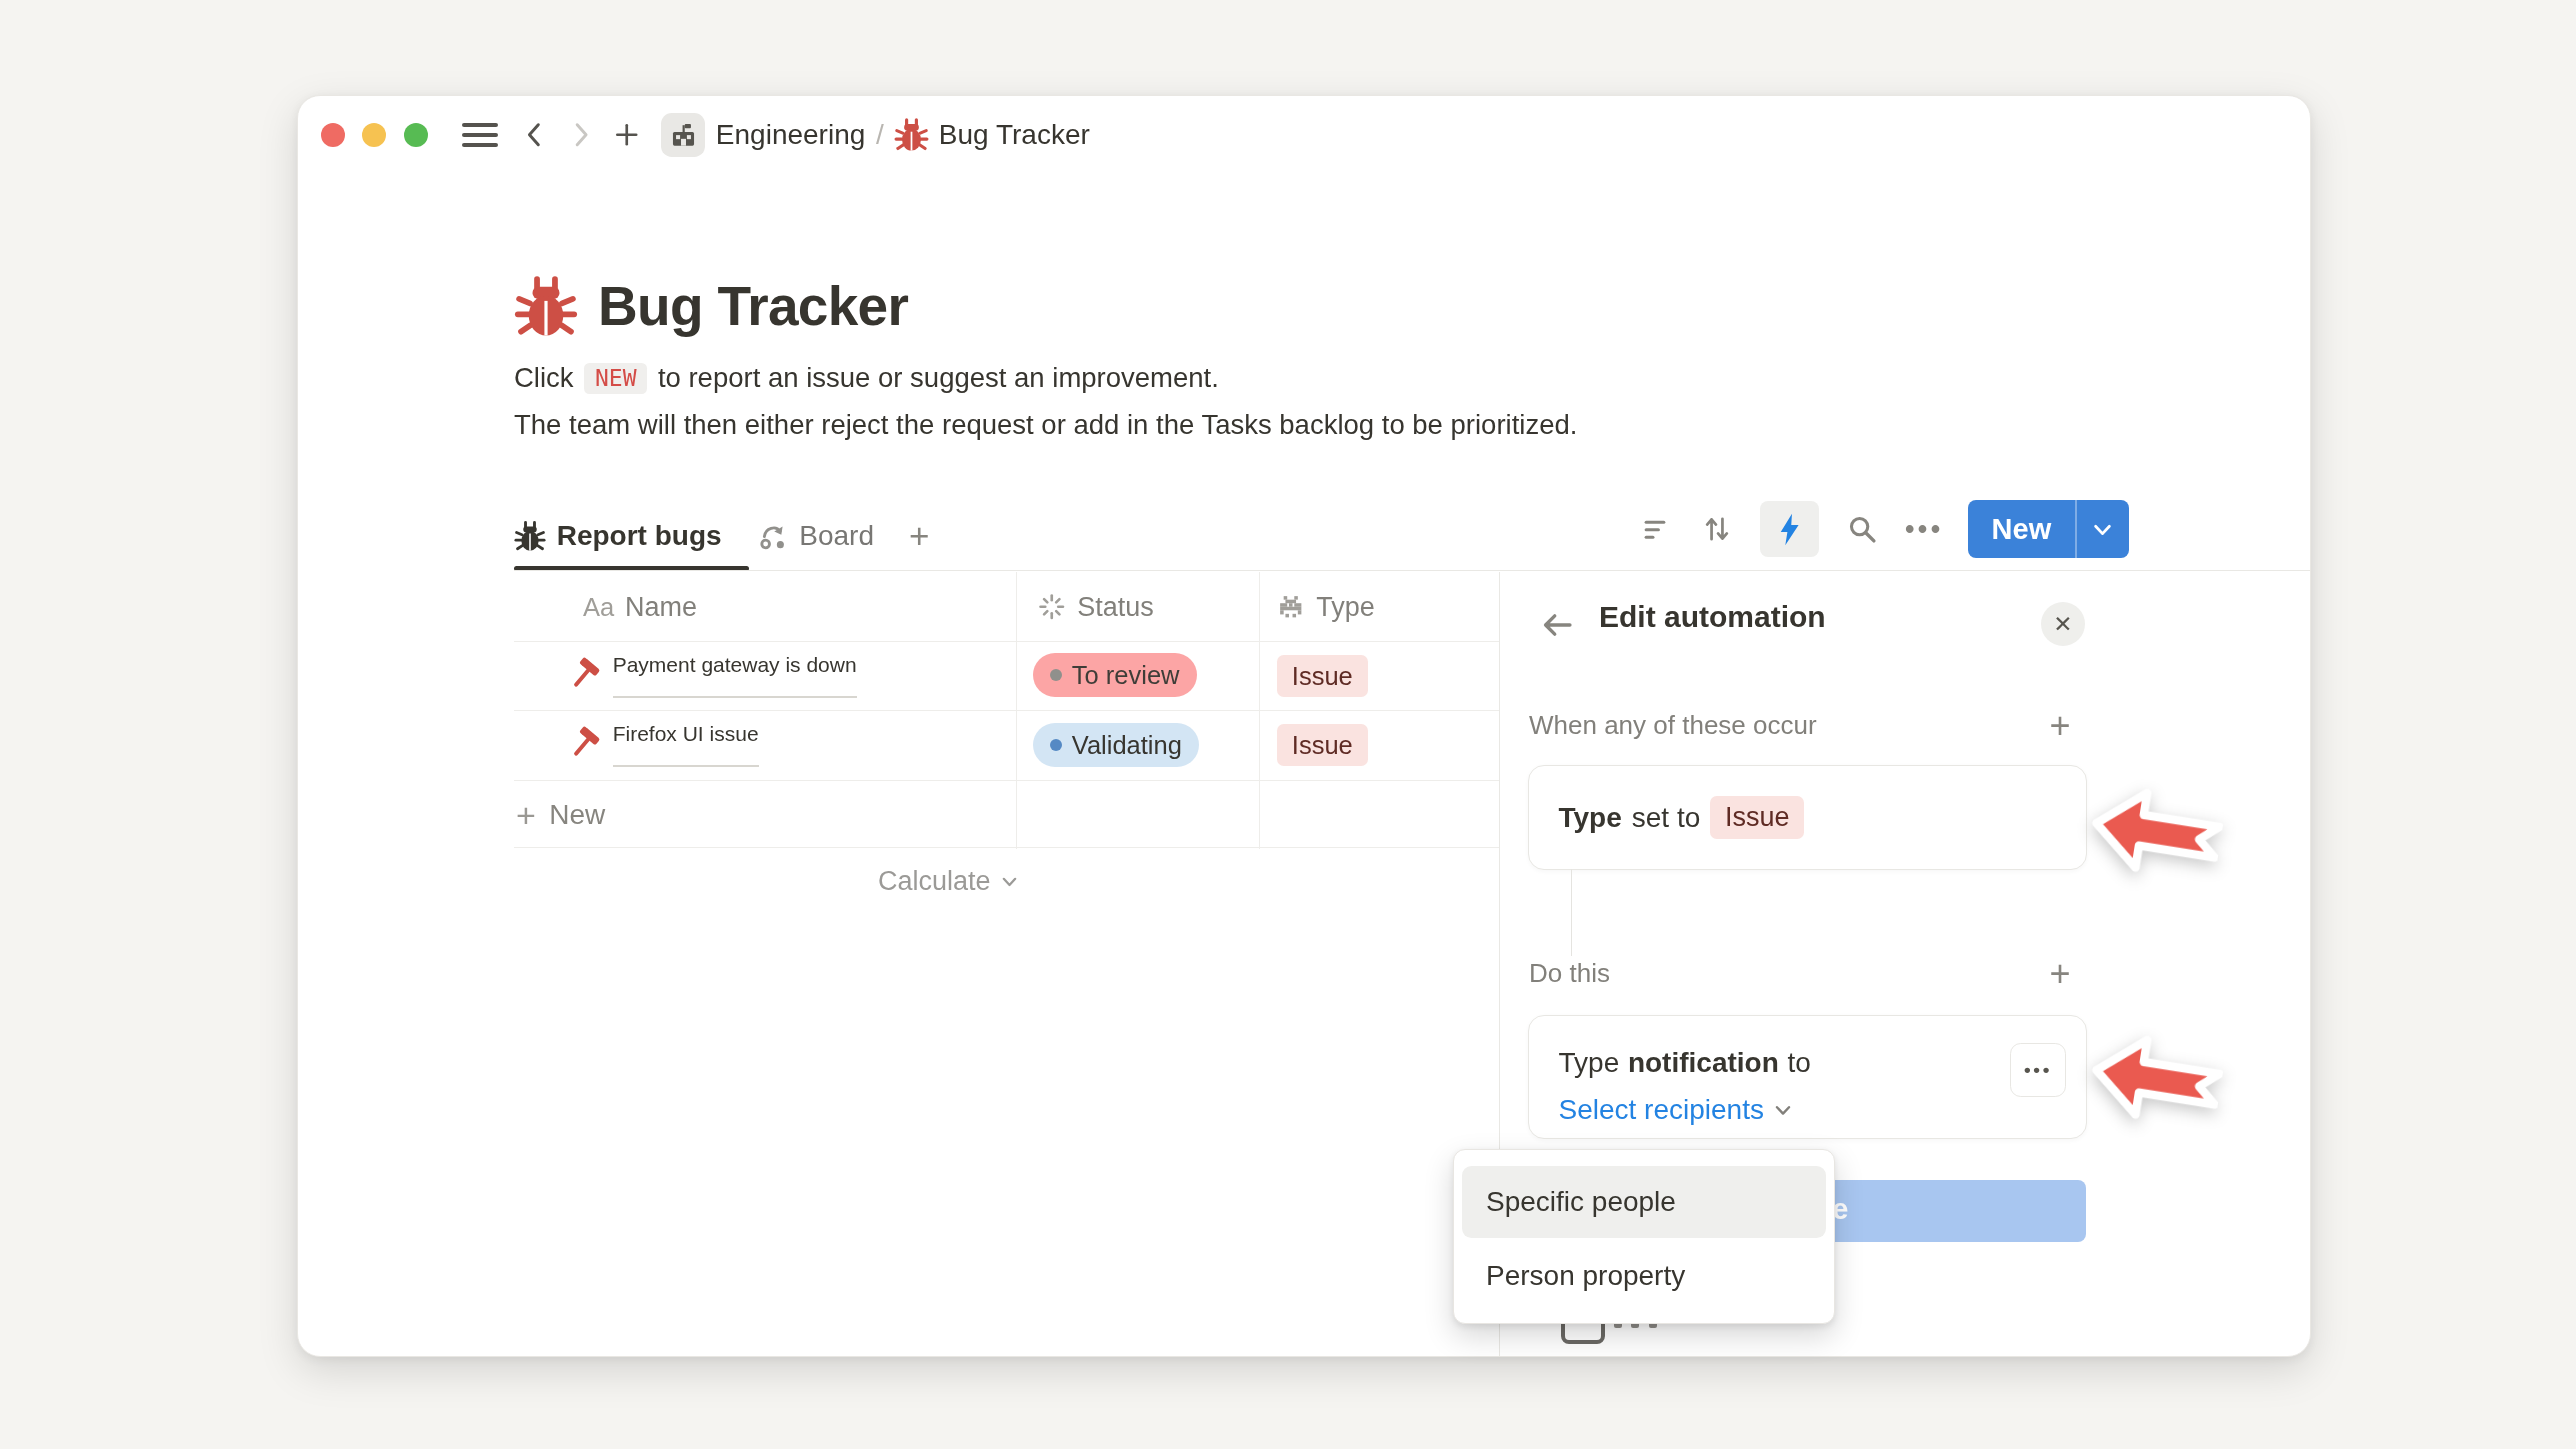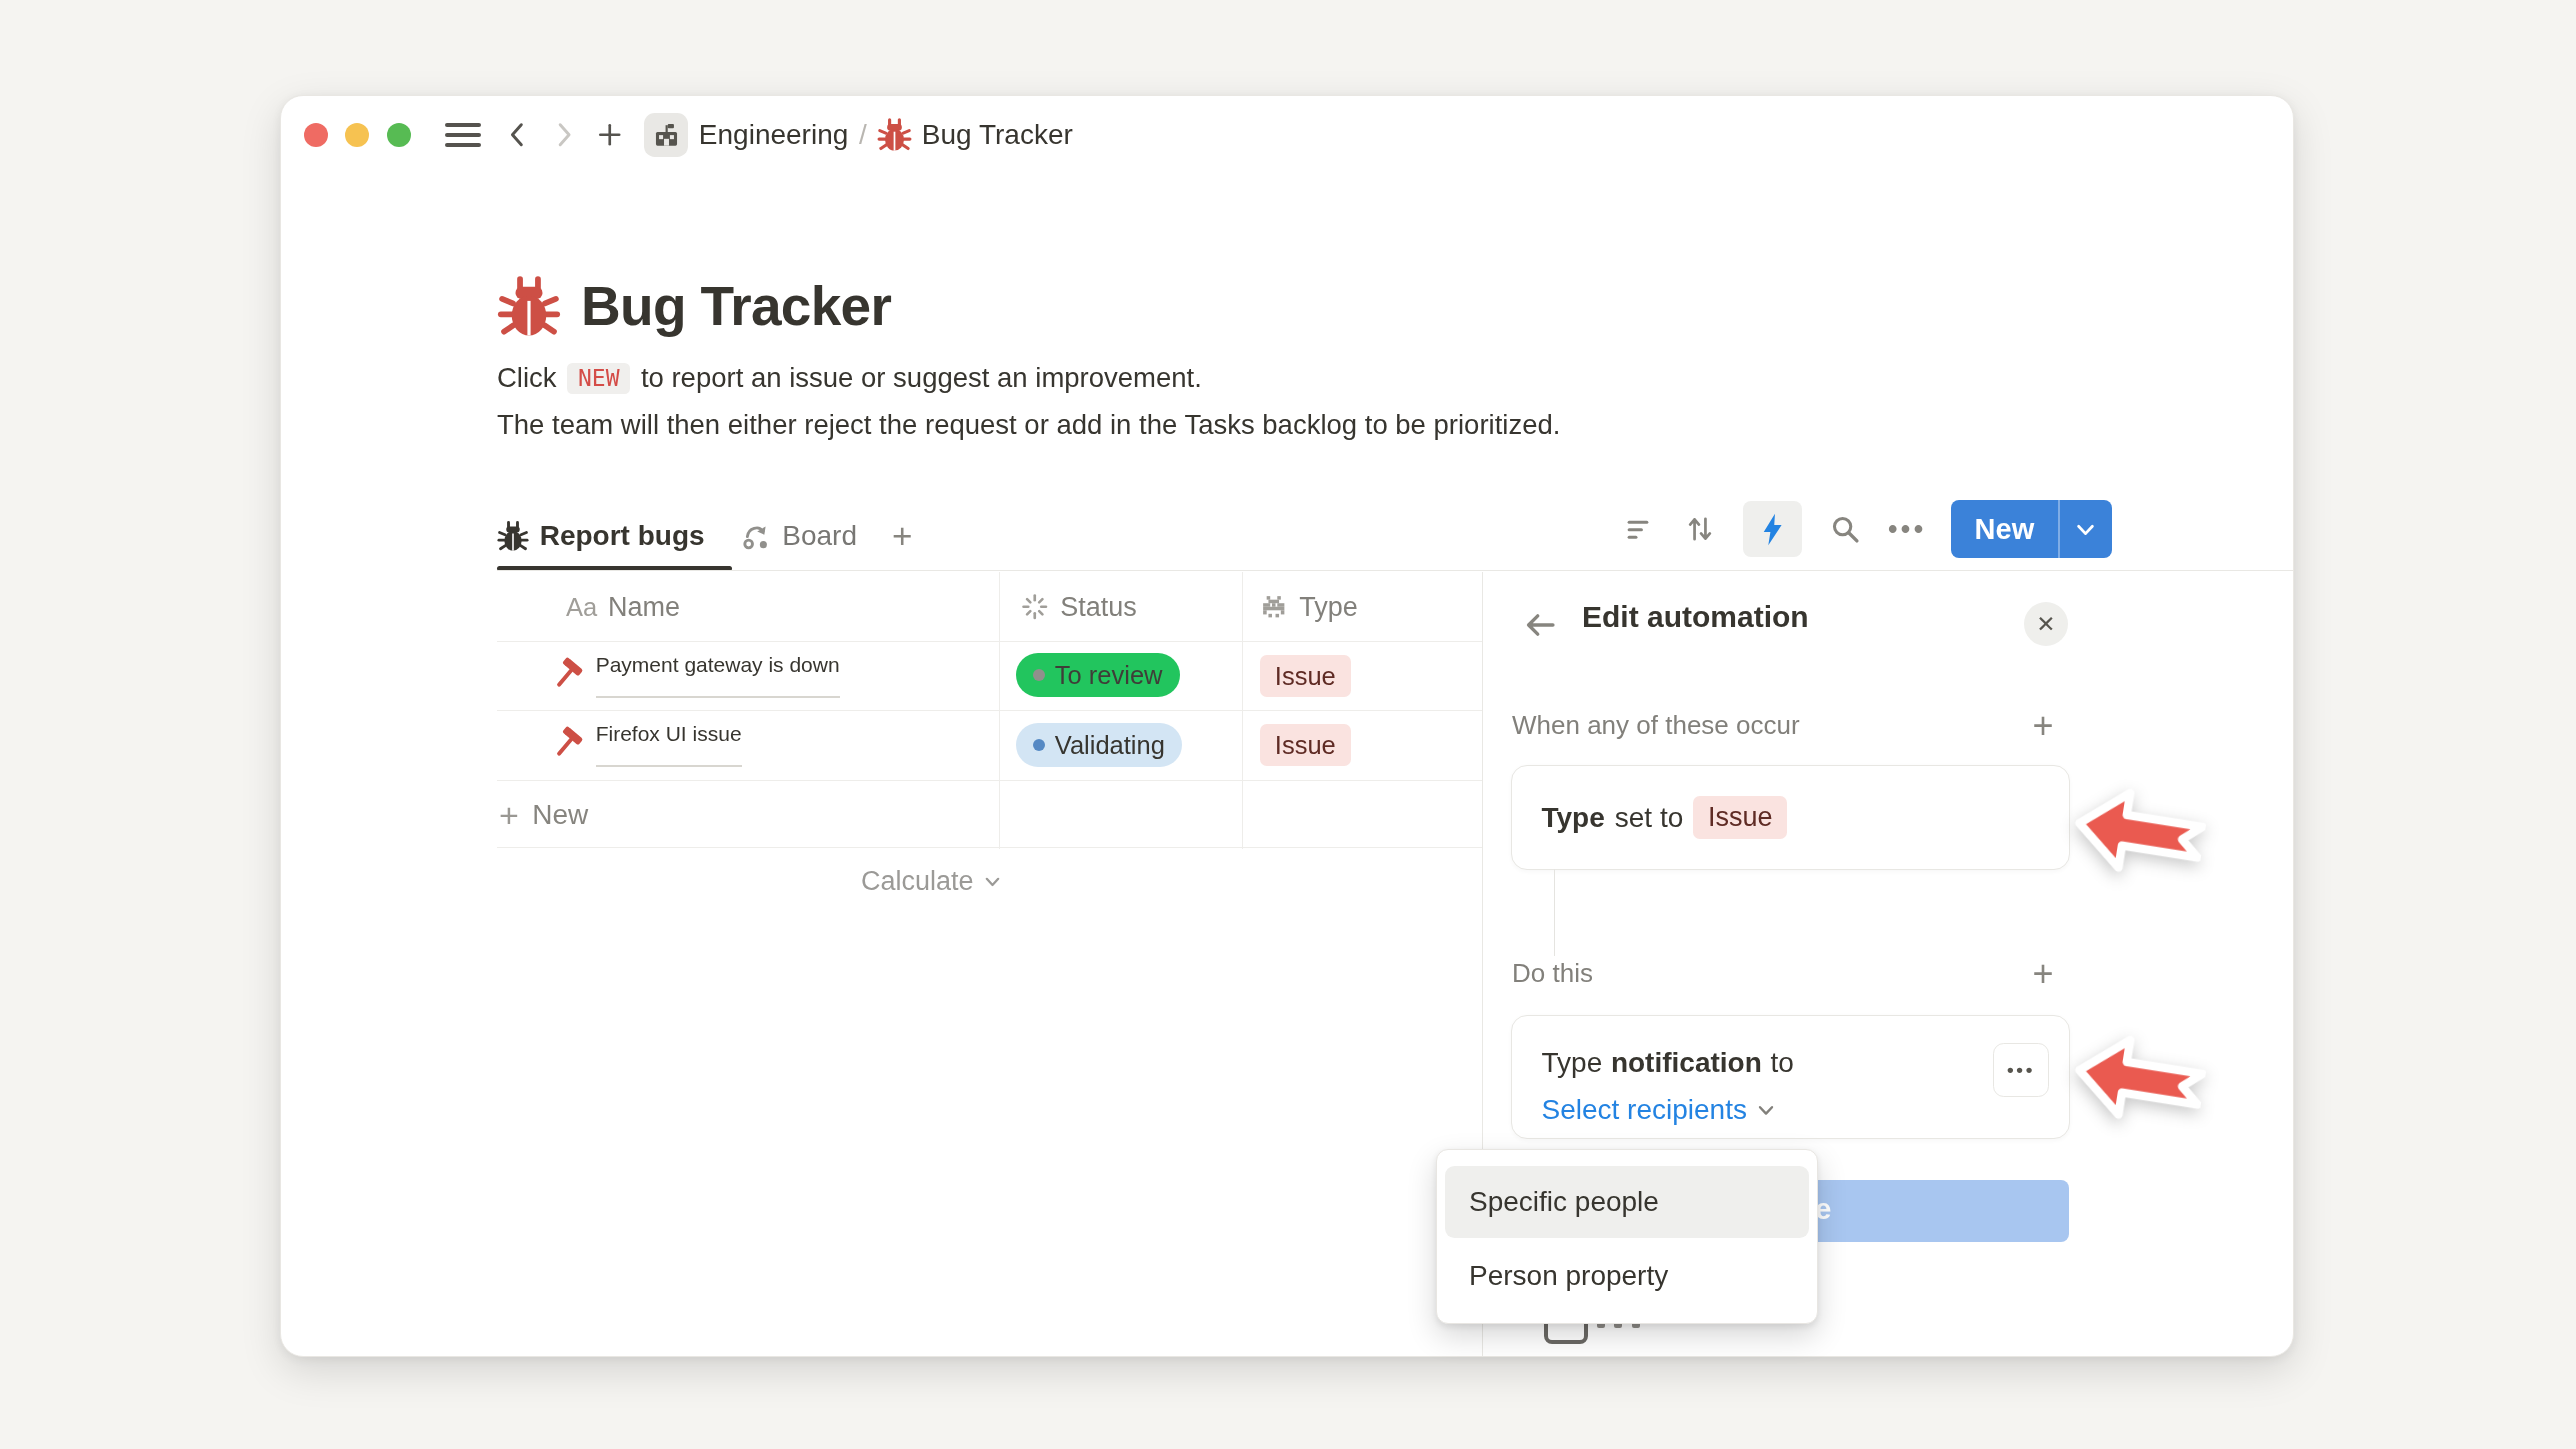--- a/index.html
+++ b/index.html
@@ -5,21 +5,21 @@
   html,body{margin:0;padding:0;}
   body{
     width:2576px;height:1449px;position:relative;overflow:hidden;
     background:#f5f4f1;
     font-family:"Liberation Sans","DejaVu Sans",sans-serif;
     color:#37352f;
     -webkit-font-smoothing:antialiased;
   }
   .ab{position:absolute;}
   .window{
-    position:absolute;left:280px;top:95px;width:2012px;height:1260px;
+    position:absolute;left:297px;top:95px;width:2012px;height:1260px;
     background:#ffffff;border-radius:23px;
     box-shadow:0 13.4px 40px rgba(0,0,0,.13),0 2.7px 9.4px rgba(0,0,0,.06);
     border:0.7px solid #e9e7e3;
   }
   
   .topbar{left:23px;top:13.4px;height:51px;display:flex;align-items:center;}
   .light{width:24px;height:24px;border-radius:50%;}
   .l-red{background:#ef6b63;}
   .l-yellow{background:#f6c251;margin-left:17.4px;}
   .l-green{background:#57bb53;margin-left:17.4px;}
@@ -68,21 +68,21 @@
   .vline{background:#eeedea;width:1.3px;top:476px;height:277px;}
   .paneldiv{left:1201px;top:476px;width:1.3px;height:784px;background:#e9e8e4;}
   .th{display:flex;align-items:center;gap:10.7px;font-size:27px;color:#82807b;height:70px;}
   .th svg{width:29.5px;height:29.5px;color:#a09e99;}
   .aaicon{font-size:25.5px;color:#a09e99;font-weight:500;}
   .trow{height:68px;display:flex;align-items:center;}
   .hammer{width:36px;height:36px;color:#cd4f45;}
   .rowname{font-size:21px;font-weight:500;color:#37352f;border-bottom:2px solid #d8d6d0;padding-bottom:19px;margin-left:10.7px;}
   .pill{display:flex;align-items:center;border-radius:670px;font-size:25.5px;height:44px;padding:0 17.4px;gap:9.4px;}
   .pill .dot{width:12px;height:12px;border-radius:50%;}
-  .pill-gray{background:#22c55e;color:#3f3d38;}
+  .pill-gray{background:#fca5a5;color:#3f3d38;}
   .pill-gray .dot{background:#90908c;}
   .pill-blue{background:#d3e5f4;color:#37352f;}
   .pill-blue .dot{background:#5589c4;}
   .tag{display:inline-flex;align-items:center;height:42px;padding:0 14.8px;border-radius:6.7px;background:#fae3e0;color:#5f2b24;font-size:25.5px;}
   .addrow{left:218px;top:686px;height:66px;display:flex;align-items:center;gap:13.4px;color:#87857f;}
   .addrow .plus{font-size:34px;font-weight:300;color:#9a9893;}
   .addrow .txt{font-size:28px;}
   .calc{left:550px;top:754px;width:201px;height:62px;display:flex;align-items:center;justify-content:center;gap:9.4px;color:#9b9a97;font-size:27px;}
   .calc svg{width:19px;height:19px;}
   

